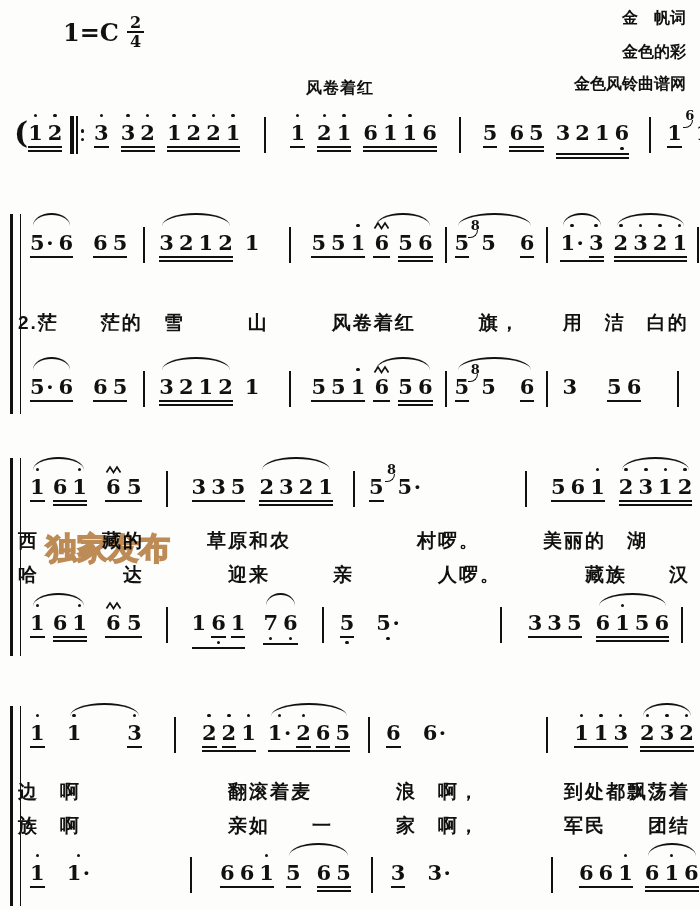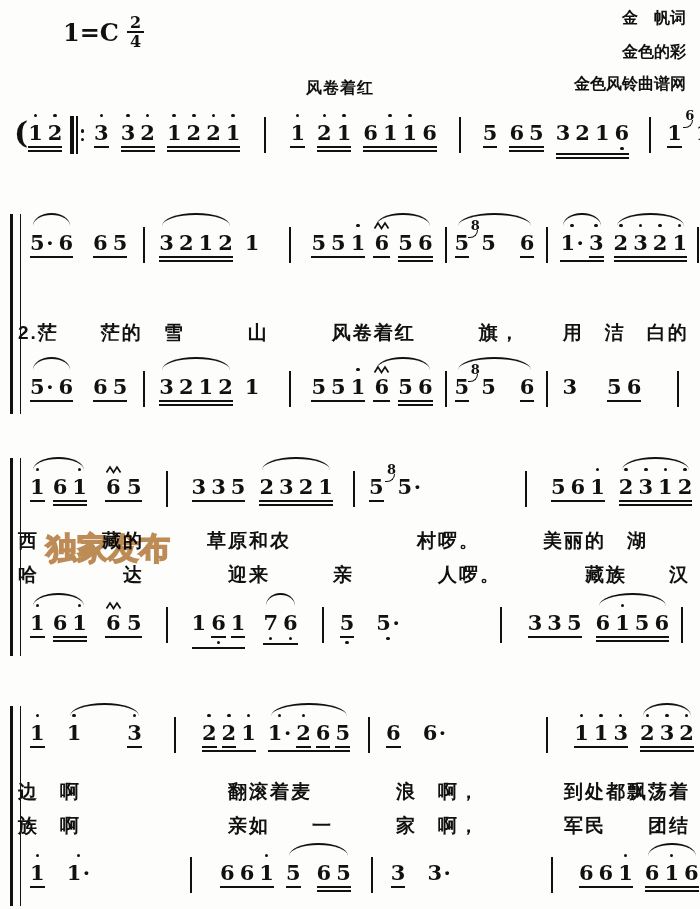--- a/index.html
+++ b/index.html
@@ -1232,21 +1232,21 @@
                 <div class="ab"></div>
                 <div class="dg">6</div>
               </div>
             </div>
             <div class="gul"></div>
             <div class="gul"></div>
           </div>
         </div>
         <div class="sp" style="width: 10px;"></div>
       </div>
-      <div class="lyr" style="top: 320px; left: 18px;">2.茫　　茫的　雪　　　山　　　风卷着红　　　旗，　　用　洁　白的</div>
+      <div class="lyr" style="top: 310px; left: 18px;">2.茫　　茫的　雪　　　山　　　风卷着红　　　旗，　　用　洁　白的</div>
       <div class="lyr" style="top: 528px; left: 18px;">西　　　藏的　　　草原和农　　　　　　村啰。　　　美丽的　湖</div>
       <div class="lyr" style="top: 562px; left: 18px;">哈　　　　达　　　　迎来　　　亲　　　　人啰。　　　　藏族　　汉</div>
       <div class="lyr" style="top: 779px; left: 18px;">边　啊　　　　　　　翻滚着麦　　　　浪　啊，　　　　到处都飘荡着</div>
       <div class="lyr" style="top: 813px; left: 18px;">族　啊　　　　　　　亲如　　一　　　家　啊，　　　　军民　　团结</div>
     </div>
 
   <div class="wm">
     <span class="wm-suf">独家发布</span>
   </div>
 </div>

